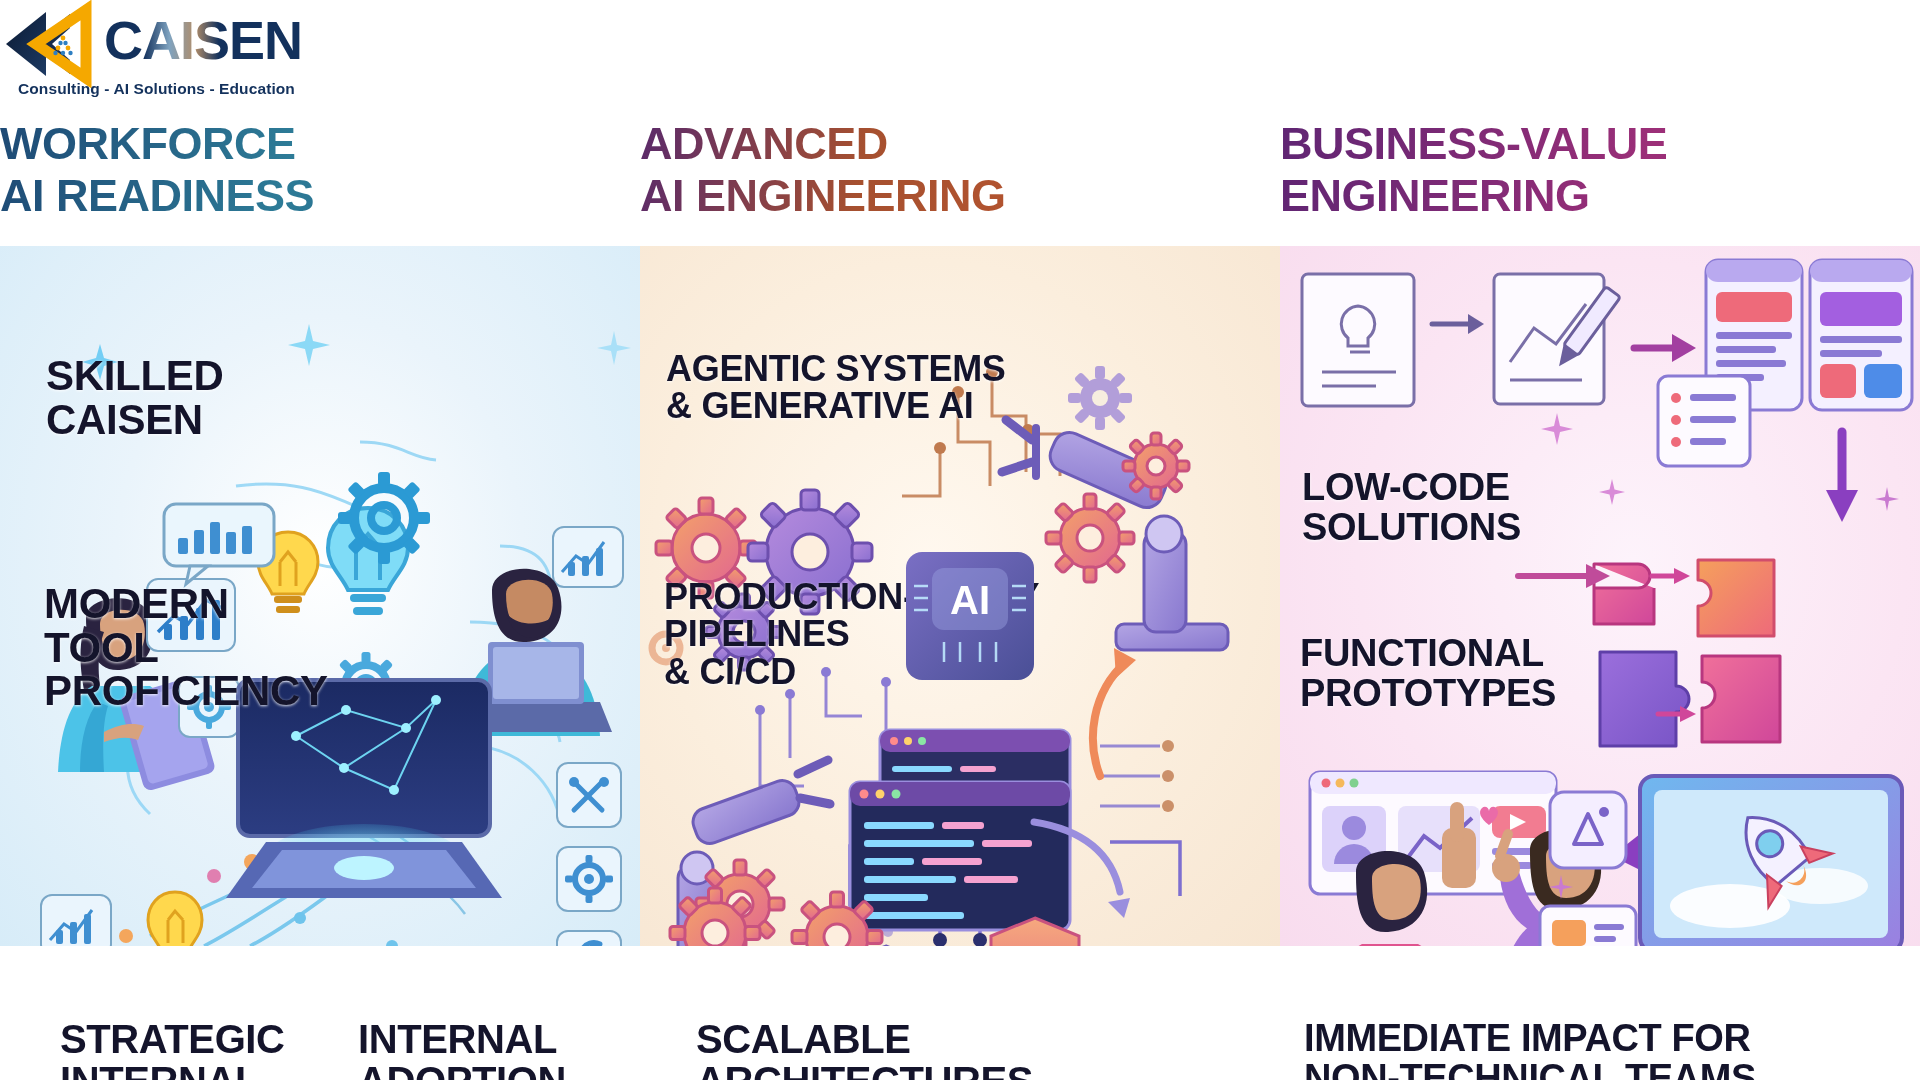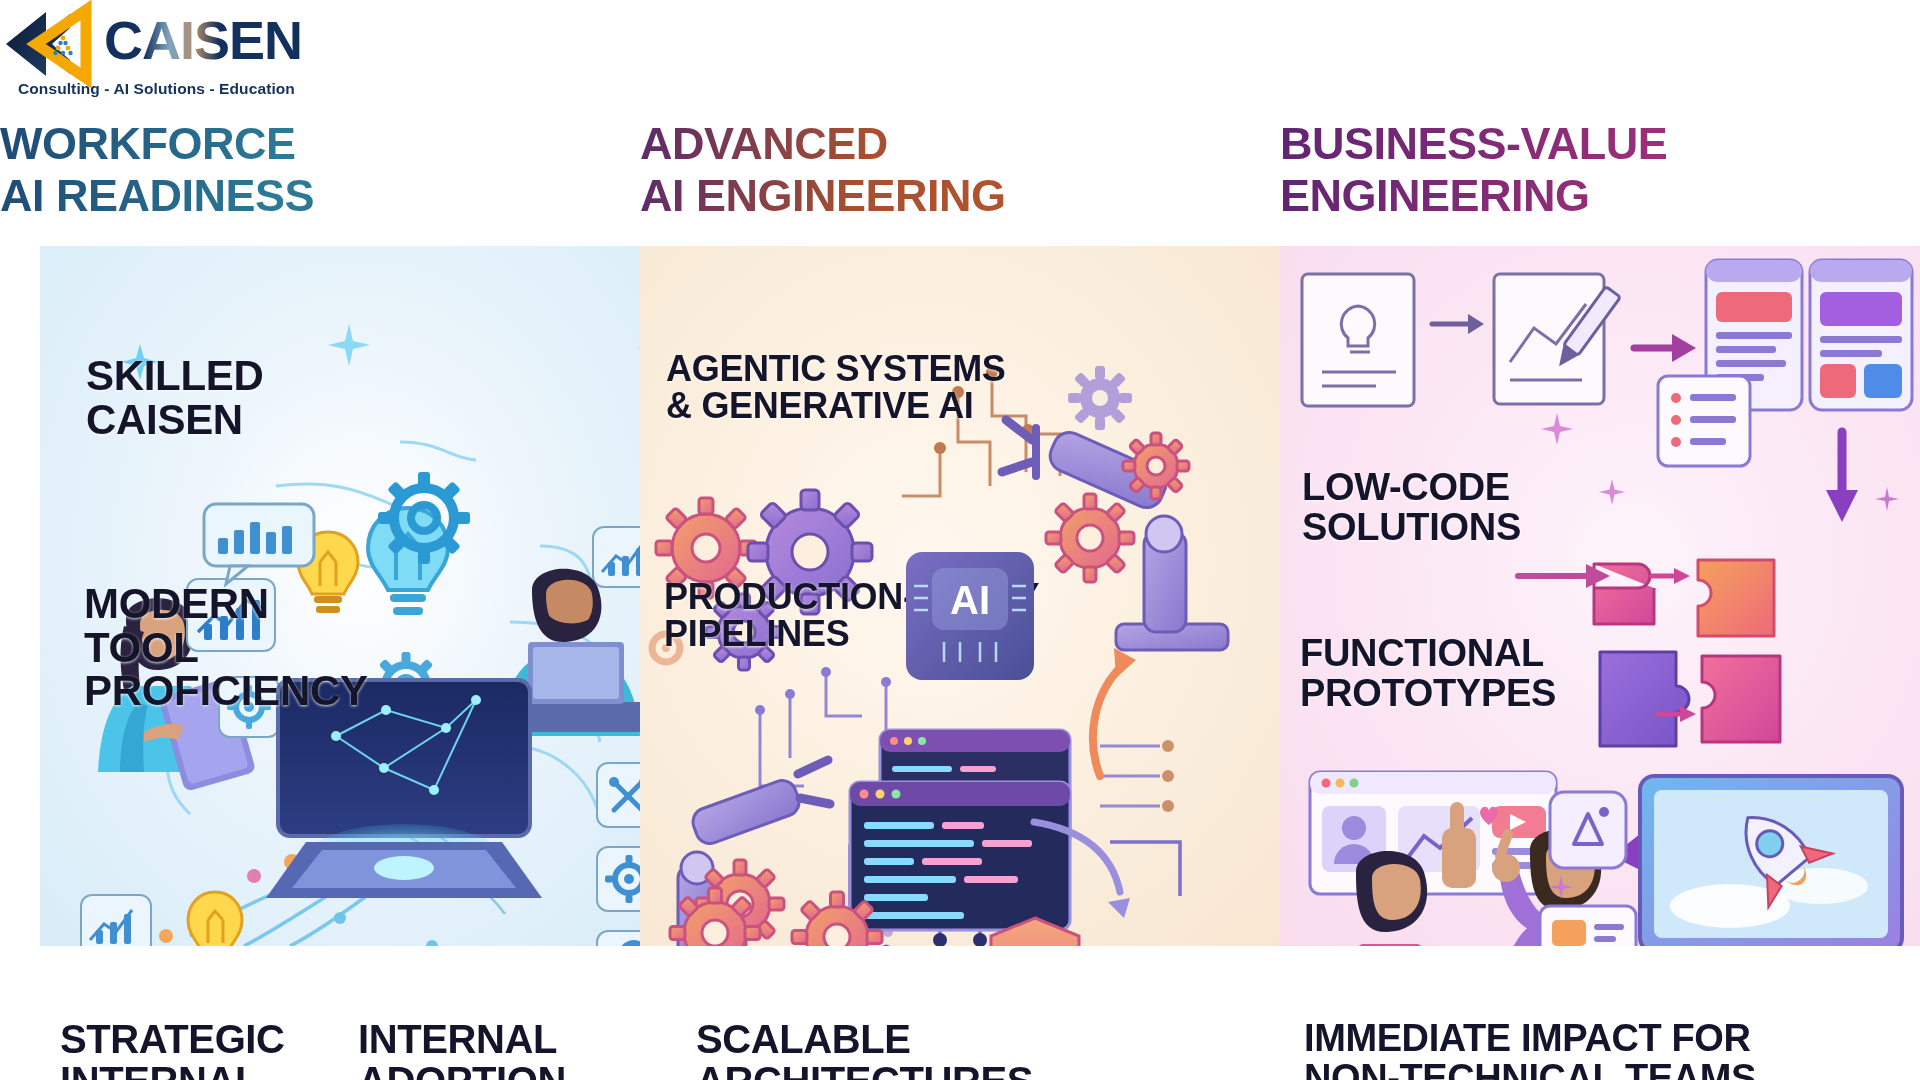--- a/index.html
+++ b/index.html
@@ -40,21 +40,21 @@
   }
   .t1{ background:linear-gradient(100deg,#1e4a75 0%,#2d7b97 45%,#1e4a75 100%);
        -webkit-background-clip:text; background-clip:text; color:transparent; }
   .t2{ background:linear-gradient(100deg,#5a2a6b 0%,#a6502f 35%,#b5542f 65%,#5e2a5e 100%);
        -webkit-background-clip:text; background-clip:text; color:transparent; }
   .t3{ background:linear-gradient(100deg,#5f2573 0%,#9c2f78 50%,#6a2470 100%);
        -webkit-background-clip:text; background-clip:text; color:transparent; }
 
   
   .panel{ position:absolute; left:0; top:128px; width:640px; height:700px; overflow:hidden; }
-  #panel-1{ background:radial-gradient(ellipse at 50% 45%, #ffffff 0%, #eaf4fb 45%, #d7ecf8 100%);margin-left:40px; }
+  #panel-1{ background:radial-gradient(ellipse at 50% 45%, #ffffff 0%, #eaf4fb 45%, #d7ecf8 100%); }
   #panel-2{ background:radial-gradient(ellipse at 45% 45%, #fff8ef 0%, #fbeedd 55%, #f7e6d2 100%); }
   #panel-3{ background:radial-gradient(ellipse at 55% 45%, #fdf3fb 0%, #fbe5f3 55%, #f8dcee 100%); }
 
   .overlay-text{
     position:absolute; font-weight:800; color:#14142b;
     line-height:1.04; letter-spacing:-.3px; z-index:30;
     text-shadow:0 1px 3px rgba(255,255,255,.85);
   }
 
   .foot-text{
@@ -746,20 +746,21 @@
       <path d="M45 56 v-8 a10 10 0 0 1 20 0 v8" fill="none" stroke="#3b2f6d" stroke-width="6"></path>
     </svg>
 
     <div class="overlay-text" style="left:26px;top:104px;font-size:36px;">
       <div>AGENTIC SYSTEMS</div>
       <div>&amp; GENERATIVE AI</div>
     </div>
     <div class="overlay-text" style="left:24px;top:332px;font-size:36px;">
       <div>PRODUCTION-READY</div>
       <div>PIPELINES</div>
+      <div>&amp; CI/CD</div>
     </div>
   </div>
 
   <div class="foot-text" style="left:56px;top:900px;">
     <div>SCALABLE</div>
     <div>ARCHITECTURES</div>
   </div>
 </section>
 
 <section class="col" id="col-3">

